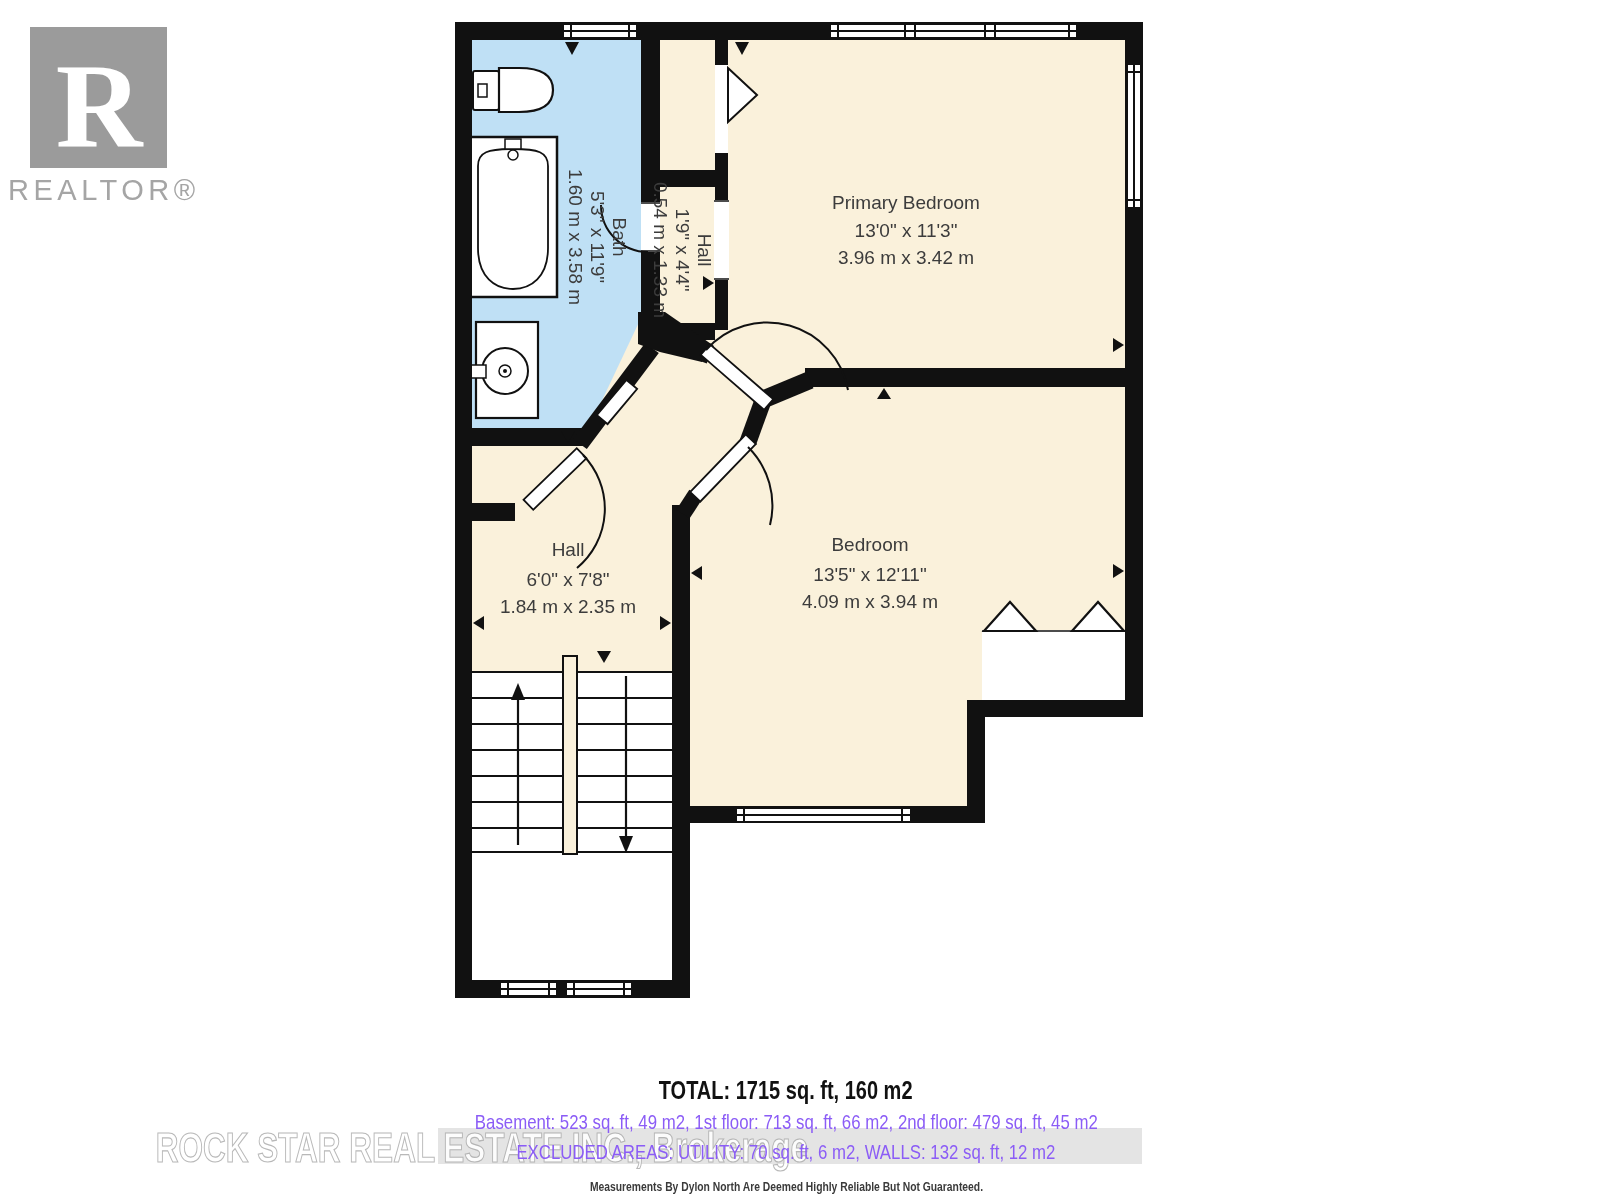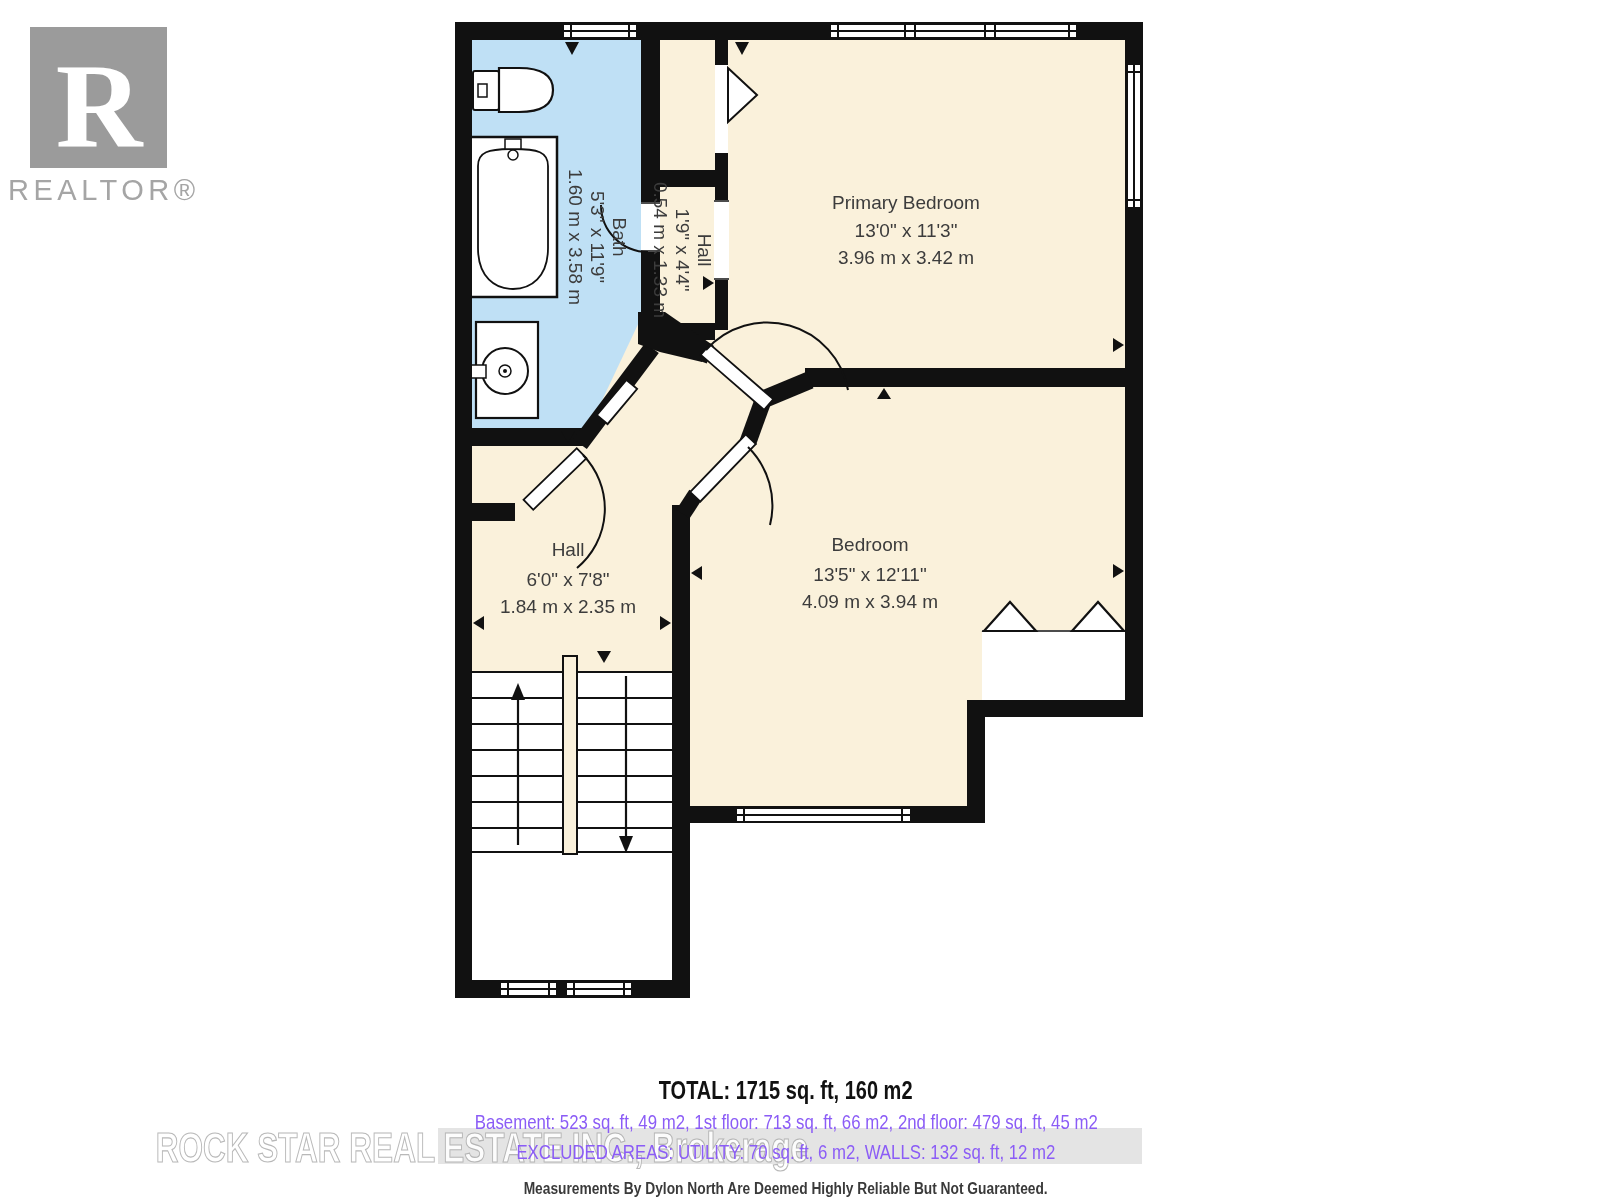--- a/index.html
+++ b/index.html
@@ -6,21 +6,21 @@
   body{width:1600px;height:1200px;background:#ffffff;position:relative;
        font-family:"Liberation Sans",sans-serif;overflow:hidden;}
   #plan-svg{position:absolute;left:0;top:0;}
   .room-label{fill:#3C3C3C;font-size:19px;}
   .summary-wrap{position:absolute;left:0;top:0;width:1572px;text-align:center;z-index:3;}
   .summary-line{position:absolute;width:100%;text-align:center;color:#8b5cf6;white-space:nowrap;}
   .sq{display:inline-block;transform:scaleX(0.80);transform-origin:center;}
   #total-line{top:1076px;font-size:25px;font-weight:bold;color:#111;}
   #floors-line{top:1110px;font-size:21px;}
   #excluded-line{top:1140px;font-size:21px;text-align:center;}
-  #disclaimer-line{top:1180px;font-size:16px;font-weight:bold;color:#3a3a3a;}
+  #disclaimer-line{top:1180px;font-size:12px;font-weight:bold;color:#3a3a3a;}
   #watermark-band{position:absolute;left:438px;top:1128px;width:704px;height:36px;
       background:rgba(195,195,195,0.45);z-index:1;}
   #watermark-text{position:absolute;left:0;top:1124px;width:1580px;text-align:left;
       font-size:42px;font-weight:600;color:rgba(255,255,255,0.88);z-index:2;
       -webkit-text-stroke:1.2px rgba(160,160,160,0.75);white-space:nowrap;margin-left:47px;}
   #watermark-text .sqw{display:inline-block;transform:scaleX(0.75);transform-origin:center;}
 </style>
 </head>
 <body>
 

